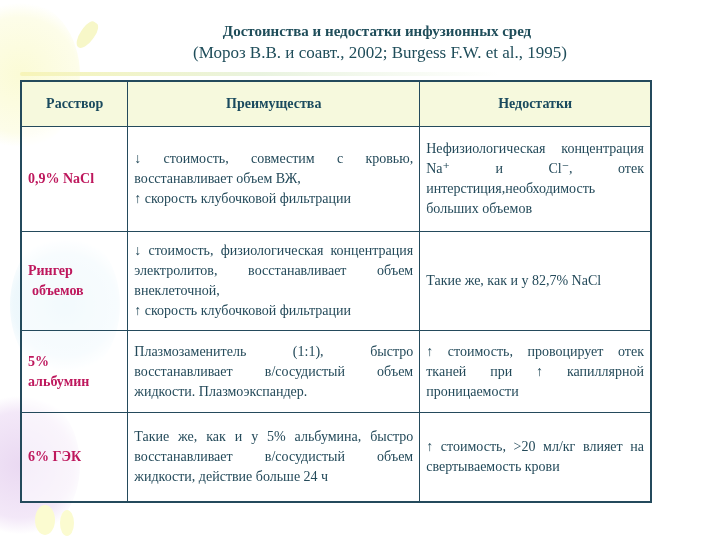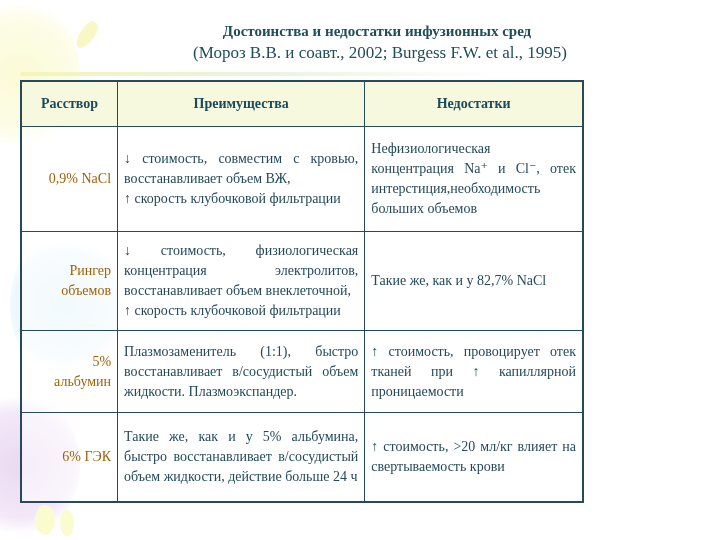--- a/index.html
+++ b/index.html
@@ -16,32 +16,32 @@
   .deco-purple { left: -40px; top: 390px; width: 120px; height: 150px; background: radial-gradient(circle, #ead9f2 0%, #f3e8f8 55%, rgba(255,255,255,0) 72%); }
   .deco-yellow2 { left: 35px; top: 505px; width: 20px; height: 30px; background: #fbfbd0; border-radius: 50%; }
   .deco-yellow3 { left: 60px; top: 510px; width: 14px; height: 26px; background: #fbfbd0; border-radius: 50%; }
   .deco-line { left: 20px; top: 72px; width: 480px; height: 4px; border-radius: 2px; background: linear-gradient(to right, #f7f4b8, #e9f3df, rgba(255,255,255,0)); }
 
   .title-block { position: absolute; left: 0; top: 20px; width: 720px; text-align: center; padding-left: 17px; }
   .title-line1 { font-size: 15px; font-weight: bold; color: #1f4d5a; line-height: 22px; }
   .title-line2 { font-size: 17px; color: #1f4d5a; line-height: 22px; margin-left: 6px; }
 
   table.infusion {
-    position: absolute; left: 20px; top: 80px; width: 564px;
+    position: absolute; left: 20px; top: 80px; width: 632px;
     border-collapse: collapse; border: 2px solid #244a5c;
     font-size: 14px; line-height: 20px;
   }
   table.infusion td, table.infusion th { border: 1px solid #244a5c; vertical-align: middle; padding: 3px 6px; }
   table.infusion th {
     background: #f6f9dd; font-weight: bold; color: #1a4a5e; font-size: 14px; height: 38px; text-align: center;
   }
   .col1 { width: 100px; }
   .col2 { width: 314px; }
   .col3 { width: 228px; }
-  td.sol { font-weight: normal; color: #a16207; text-align: right; background: rgba(255,255,255,0.55); }
+  td.sol { font-weight: bold; color: #be185d; text-align: left; background: rgba(255,255,255,0.55); }
   td.adv, td.dis { text-align: justify; color: #244a5a; background: rgba(255,255,255,0.8); }
   .row-nacl td { height: 98px; }
   .row-ringer td { height: 92px; }
   .row-albumin td { height: 75px; }
   .row-gek td { height: 82px; }
   .line { display: block; }
   .ringer-name2 { padding-left: 4px; display: block; }
 </style>
 </head>
 <body>

